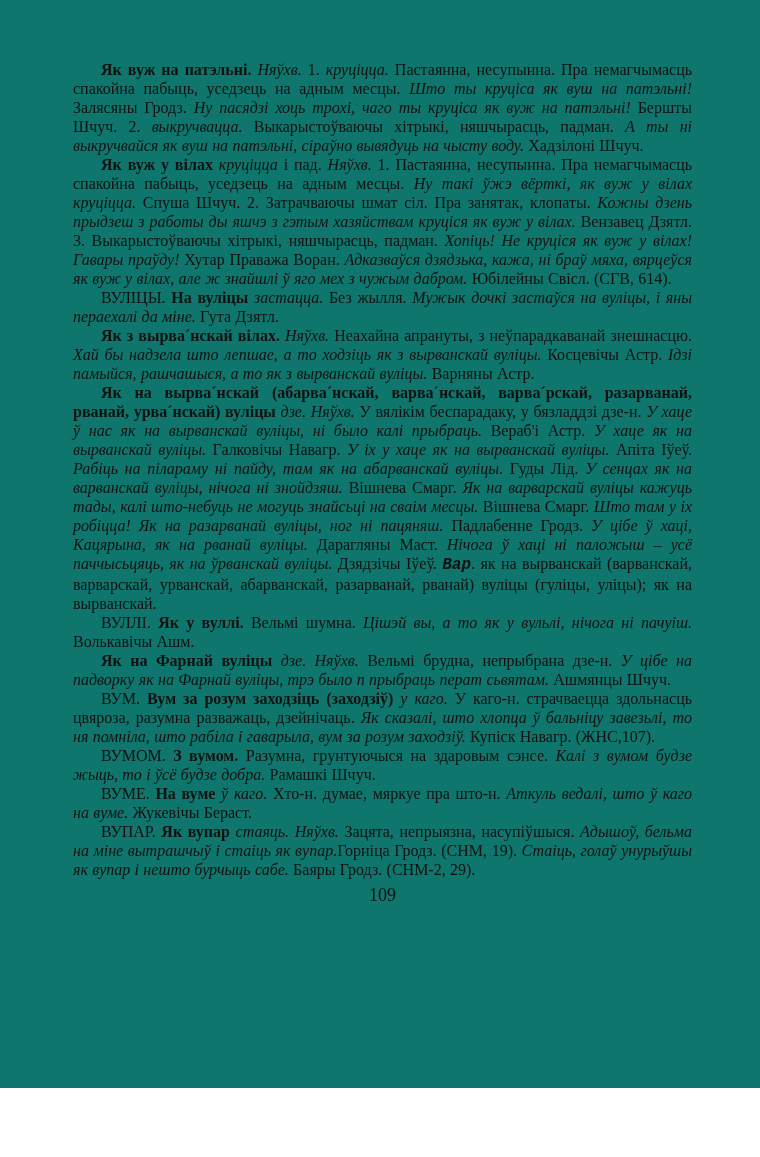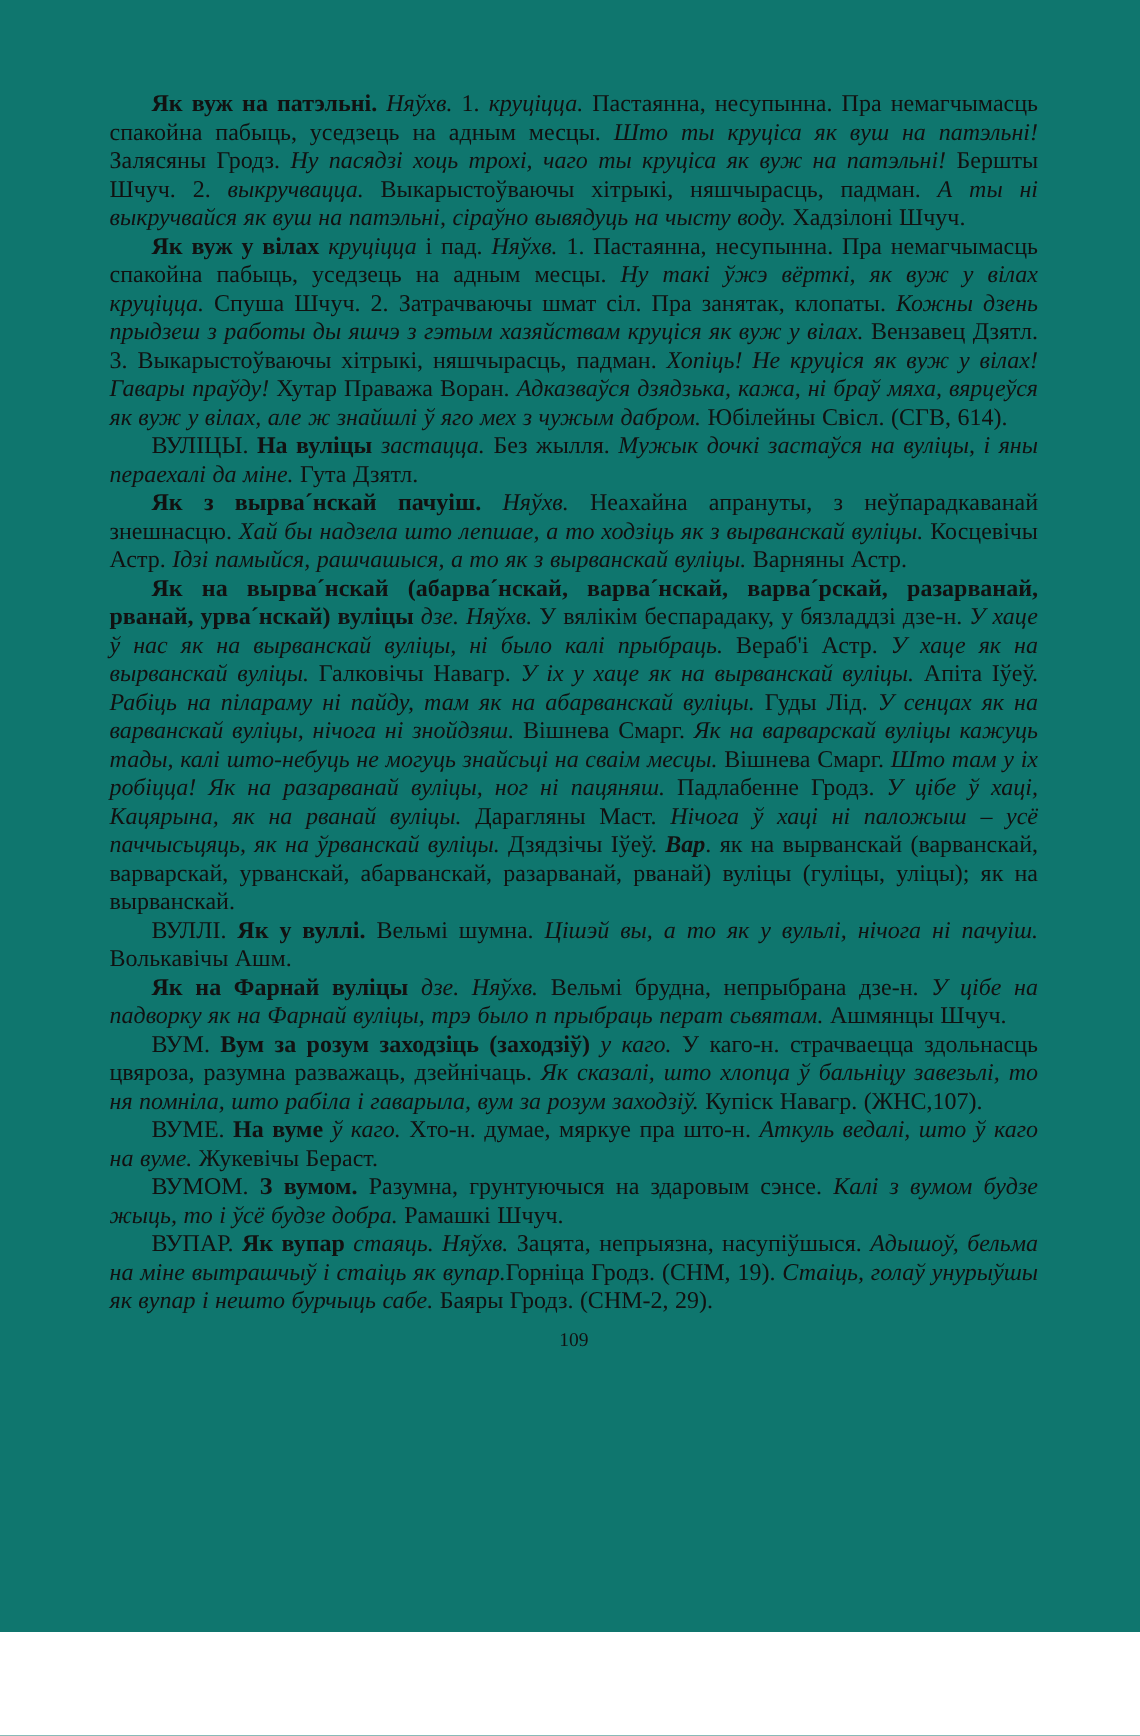--- a/index.html
+++ b/index.html
@@ -22,39 +22,39 @@
     color: #111111;
   }
   .entries p.entry {
     margin: 0;
     text-indent: 28px;
     text-align: justify;
     word-spacing: 0.02em;
   }
   .entries .b  { font-weight: bold; }
   .entries .i  { font-style: italic; }
-  .entries .bi { font-weight: bold; font-style: italic; }
+  .entries .bi { font-weight: bold; font-style: italic; font-family: Liberation Mono, monospace; }
   .page-number {
     margin-top: 5px;
     text-align: center;
-    font-size: 13px;
+    font-size: 18px;
     line-height: 22px;
   }
 </style>
 </head>
 <body>
 
 <div class="page">
   <div class="entries">
       <p class="entry"><span class="b">Як вуж на патэльні. </span><span class="i">Няўхв. </span><span>1. </span><span class="i">круціцца. </span><span>Пастаянна, несупынна. Пра немагчымасць спакойна пабыць, уседзець на адным месцы. </span><span class="i">Што ты круціса як вуш на патэльні! </span><span>Залясяны Гродз. </span><span class="i">Ну пасядзі хоць трохі, чаго ты круціса як вуж на патэльні! </span><span>Бершты Шчуч. 2. </span><span class="i">выкручвацца. </span><span>Выкарыстоўваючы хітрыкі, няшчырасць, падман. </span><span class="i">А ты ні выкручвайся як вуш на патэльні, сіраўно вывядуць на чысту воду. </span><span>Хадзілоні Шчуч.</span></p>
       <p class="entry"><span class="b">Як вуж у вілах </span><span class="i">круціцца </span><span>і пад. </span><span class="i">Няўхв. </span><span>1. Пастаянна, несупынна. Пра немагчымасць спакойна пабыць, уседзець на адным месцы. </span><span class="i">Ну такі ўжэ вёрткі, як вуж у вілах круціцца. </span><span>Спуша Шчуч. 2. Затрачваючы шмат сіл. Пра занятак, клопаты. </span><span class="i">Кожны дзень прыдзеш з работы ды яшчэ з гэтым хазяйствам круціся як вуж у вілах. </span><span>Вензавец Дзятл. 3. Выкарыстоўваючы хітрыкі, няшчырасць, падман. </span><span class="i">Хопіць! Не круціся як вуж у вілах! Гавары праўду! </span><span>Хутар Праважа Воран. </span><span class="i">Адказваўся дзядзька, кажа, ні браў мяха, вярцеўся як вуж у вілах, але ж знайшлі ў яго мех з чужым дабром. </span><span>Юбілейны Свісл. (СГВ, 614).</span></p>
       <p class="entry"><span>ВУЛІЦЫ. </span><span class="b">На вуліцы </span><span class="i">застацца. </span><span>Без жылля. </span><span class="i">Мужык дочкі застаўся на вуліцы, і яны пераехалі да міне. </span><span>Гута Дзятл.</span></p>
-      <p class="entry"><span class="b">Як з вырва´нскай пачуіш. </span><span class="i">Няўхв. </span><span>Неахайна апрануты, з неўпарадкаванай знешнасцю. </span><span class="i">Хай бы надзела што лепшае, а то ходзіць як з вырванскай вуліцы. </span><span>Косцевічы Астр. </span><span class="i">Ідзі памыйся, рашчашыся, а то як з вырванскай вуліцы. </span><span>Варняны Астр.</span></p>
+      <p class="entry"><span class="b">Як з вырва´нскай вілах. </span><span class="i">Няўхв. </span><span>Неахайна апрануты, з неўпарадкаванай знешнасцю. </span><span class="i">Хай бы надзела што лепшае, а то ходзіць як з вырванскай вуліцы. </span><span>Косцевічы Астр. </span><span class="i">Ідзі памыйся, рашчашыся, а то як з вырванскай вуліцы. </span><span>Варняны Астр.</span></p>
       <p class="entry"><span class="b">Як на вырва´нскай (абарва´нскай, варва´нскай, варва´рскай, разарванай, рванай, урва´нскай) вуліцы </span><span class="i">дзе. Няўхв. </span><span>У вялікім беспарадаку, у бязладдзі дзе-н. </span><span class="i">У хаце ў нас як на вырванскай вуліцы, ні было калі прыбраць. </span><span>Вераб'і Астр. </span><span class="i">У хаце як на вырванскай вуліцы. </span><span>Галковічы Навагр. </span><span class="i">У іх у хаце як на вырванскай вуліцы. </span><span>Апіта Іўеў. </span><span class="i">Рабіць на пілараму ні пайду, там як на абарванскай вуліцы. </span><span>Гуды Лід. </span><span class="i">У сенцах як на варванскай вуліцы, нічога ні знойдзяш. </span><span>Вішнева Смарг. </span><span class="i">Як на варварскай вуліцы кажуць тады, калі што-небуць не могуць знайсьці на сваім месцы. </span><span>Вішнева Смарг. </span><span class="i">Што там у іх робіцца! Як на разарванай вуліцы, ног ні пацяняш. </span><span>Падлабенне Гродз. </span><span class="i">У цібе ў хаці, Кацярына, як на рванай вуліцы. </span><span>Дарагляны Маст. </span><span class="i">Нічога ў хаці ні паложыш – усё паччысьцяць, як на ўрванскай вуліцы. </span><span>Дзядзічы Іўеў. </span><span class="bi">Вар</span><span>. як на вырванскай (варванскай, варварскай, урванскай, абарванскай, разарванай, рванай) вуліцы (гуліцы, уліцы); як на вырванскай.</span></p>
       <p class="entry"><span>ВУЛЛІ. </span><span class="b">Як у вуллі. </span><span>Вельмі шумна. </span><span class="i">Цішэй вы, а то як у вульлі, нічога ні пачуіш. </span><span>Волькавічы Ашм.</span></p>
       <p class="entry"><span class="b">Як на Фарнай вуліцы </span><span class="i">дзе. Няўхв. </span><span>Вельмі брудна, непрыбрана дзе-н. </span><span class="i">У цібе на падворку як на Фарнай вуліцы, трэ было п прыбраць перат сьвятам. </span><span>Ашмянцы Шчуч.</span></p>
       <p class="entry"><span>ВУМ. </span><span class="b">Вум за розум заходзіць (заходзіў) </span><span class="i">у каго. </span><span>У каго-н. страчваецца здольнасць цвяроза, разумна разважаць, дзейнічаць. </span><span class="i">Як сказалі, што хлопца ў бальніцу завезьлі, то ня помніла, што рабіла і гаварыла, вум за розум заходзіў. </span><span>Купіск Навагр. (ЖНС,107).</span></p>
+      <p class="entry"><span>ВУМОМ. </span><span class="b">З вумом. </span><span>Разумна, грунтуючыся на здаровым сэнсе. </span><span class="i">Калі з вумом будзе жыць, то і ўсё будзе добра. </span><span>Рамашкі Шчуч.</span></p>
       <p class="entry"><span>ВУМЕ. </span><span class="b">На вуме </span><span class="i">ў каго. </span><span>Хто-н. думае, мяркуе пра што-н. </span><span class="i">Аткуль ведалі, што ў каго на вуме. </span><span>Жукевічы Бераст.</span></p>
-      <p class="entry"><span>ВУМОМ. </span><span class="b">З вумом. </span><span>Разумна, грунтуючыся на здаровым сэнсе. </span><span class="i">Калі з вумом будзе жыць, то і ўсё будзе добра. </span><span>Рамашкі Шчуч.</span></p>
       <p class="entry"><span>ВУПАР. </span><span class="b">Як вупар </span><span class="i">стаяць. Няўхв. </span><span>Зацята, непрыязна, насупіўшыся. </span><span class="i">Адышоў, бельма на міне вытрашчыў і стаіць як вупар.</span><span>Горніца Гродз. (СНМ, 19). </span><span class="i">Стаіць, голаў унурыўшы як вупар і нешто бурчыць сабе. </span><span>Баяры Гродз. (СНМ-2, 29).</span></p>
     </div>
   <div class="page-number">109</div>
 </div>
 
 </body></html>

